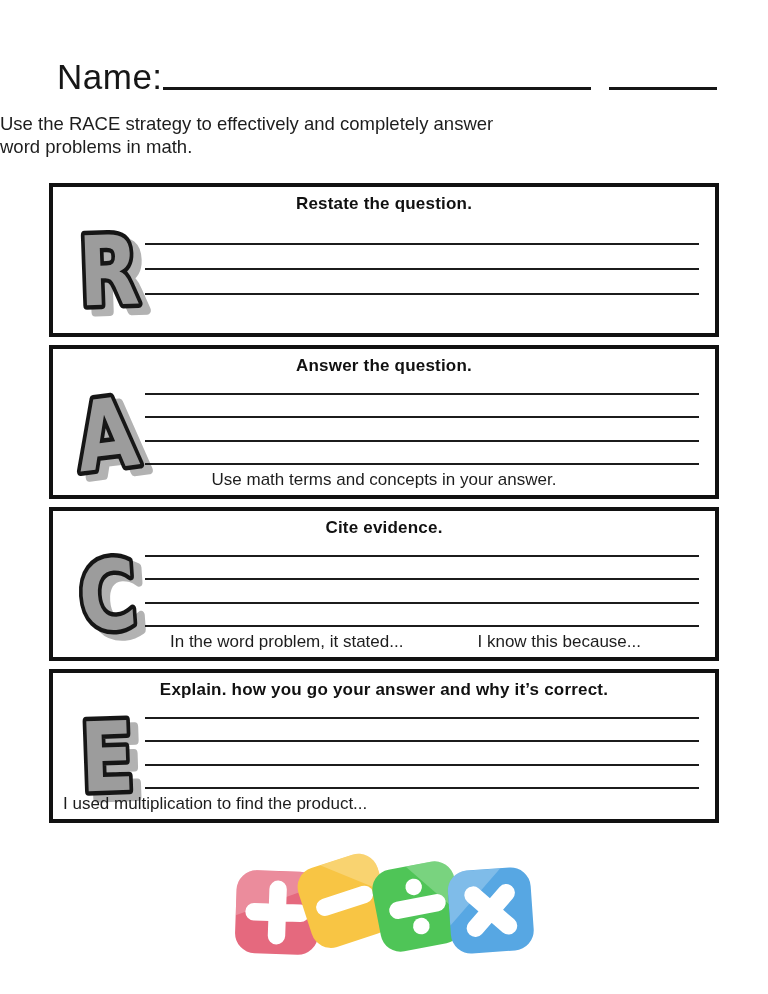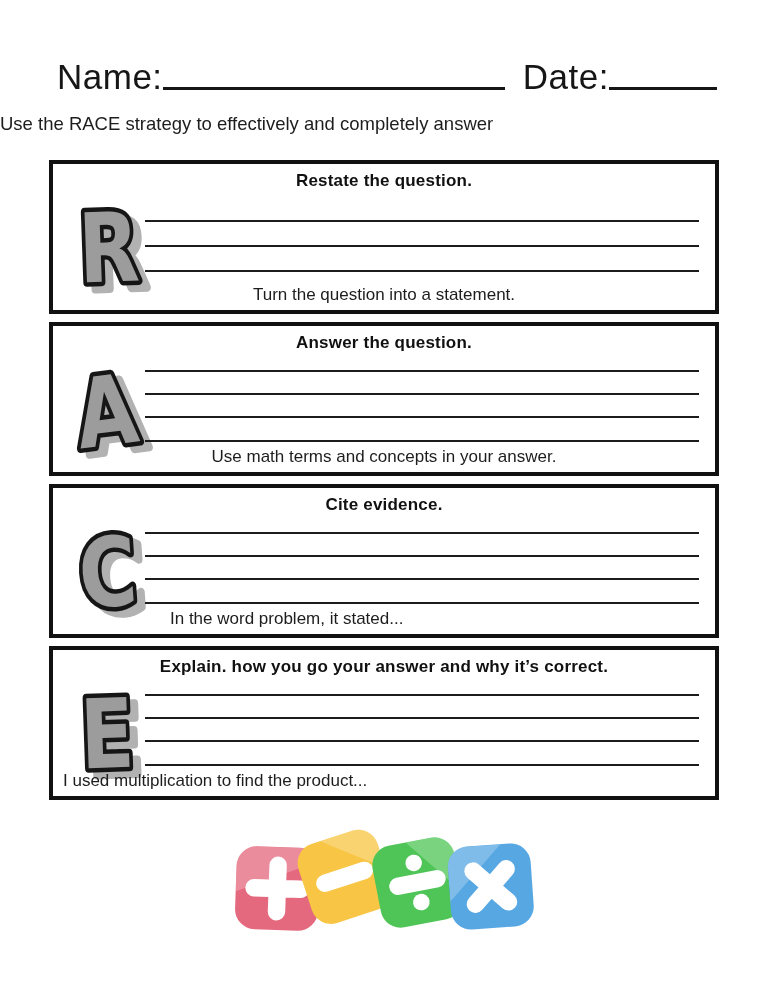--- a/index.html
+++ b/index.html
@@ -102,44 +102,43 @@
 </style>
 </head>
 <body>
 
 <div class="page">
 
   <div class="header-row">
     <span class="header-label">Name:</span>
     <span class="blank-line name-line"></span>
     <span class="date-gap"></span>
-    <span class="header-label">Date:</span>
     <span class="blank-line date-line"></span>
   </div>
 
   <div class="subtitle">
     <div>Use the RACE strategy to effectively and completely answer</div>
+    <div>word problems in math.</div>
   </div>
 
   <div class="boxes">
 
     <div class="race-box">
       <div class="box-title">Restate the question.</div>
       <div class="bubble-letter rot-r">
         <svg width="110" height="112" viewBox="0 0 110 112">
           <text class="letter-shadow" x="14" y="95" transform="translate(8 7) scale(0.82 1)">R</text>
           <text class="letter-main" x="14" y="95" transform="scale(0.82 1)">R</text>
         </svg>
       </div>
       <div class="lines lines-3">
         <div class="write-line"></div>
         <div class="write-line"></div>
         <div class="write-line"></div>
       </div>
-      <div class="box-footer footer-center">Turn the question into a statement.</div>
     </div>
 
     <div class="race-box">
       <div class="box-title">Answer the question.</div>
       <div class="bubble-letter rot-a">
         <svg width="110" height="112" viewBox="0 0 110 112">
           <text class="letter-shadow" x="10" y="95" transform="translate(8 7) scale(0.82 1)">A</text>
           <text class="letter-main" x="10" y="95" transform="scale(0.82 1)">A</text>
         </svg>
       </div>
@@ -161,20 +160,21 @@
         </svg>
       </div>
       <div class="lines lines-4">
         <div class="write-line"></div>
         <div class="write-line"></div>
         <div class="write-line"></div>
         <div class="write-line"></div>
       </div>
       <div class="box-footer footer-split footer-split-c">
         <span>In the word problem, it stated...</span>
+        <span>I know this because...</span>
       </div>
     </div>
 
     <div class="race-box">
       <div class="box-title">Explain. how you go your answer and why it’s correct.</div>
       <div class="bubble-letter rot-e">
         <svg width="110" height="112" viewBox="0 0 110 112">
           <text class="letter-shadow" x="16" y="95" transform="translate(8 7) scale(0.82 1)">E</text>
           <text class="letter-main" x="16" y="95" transform="scale(0.82 1)">E</text>
         </svg>

